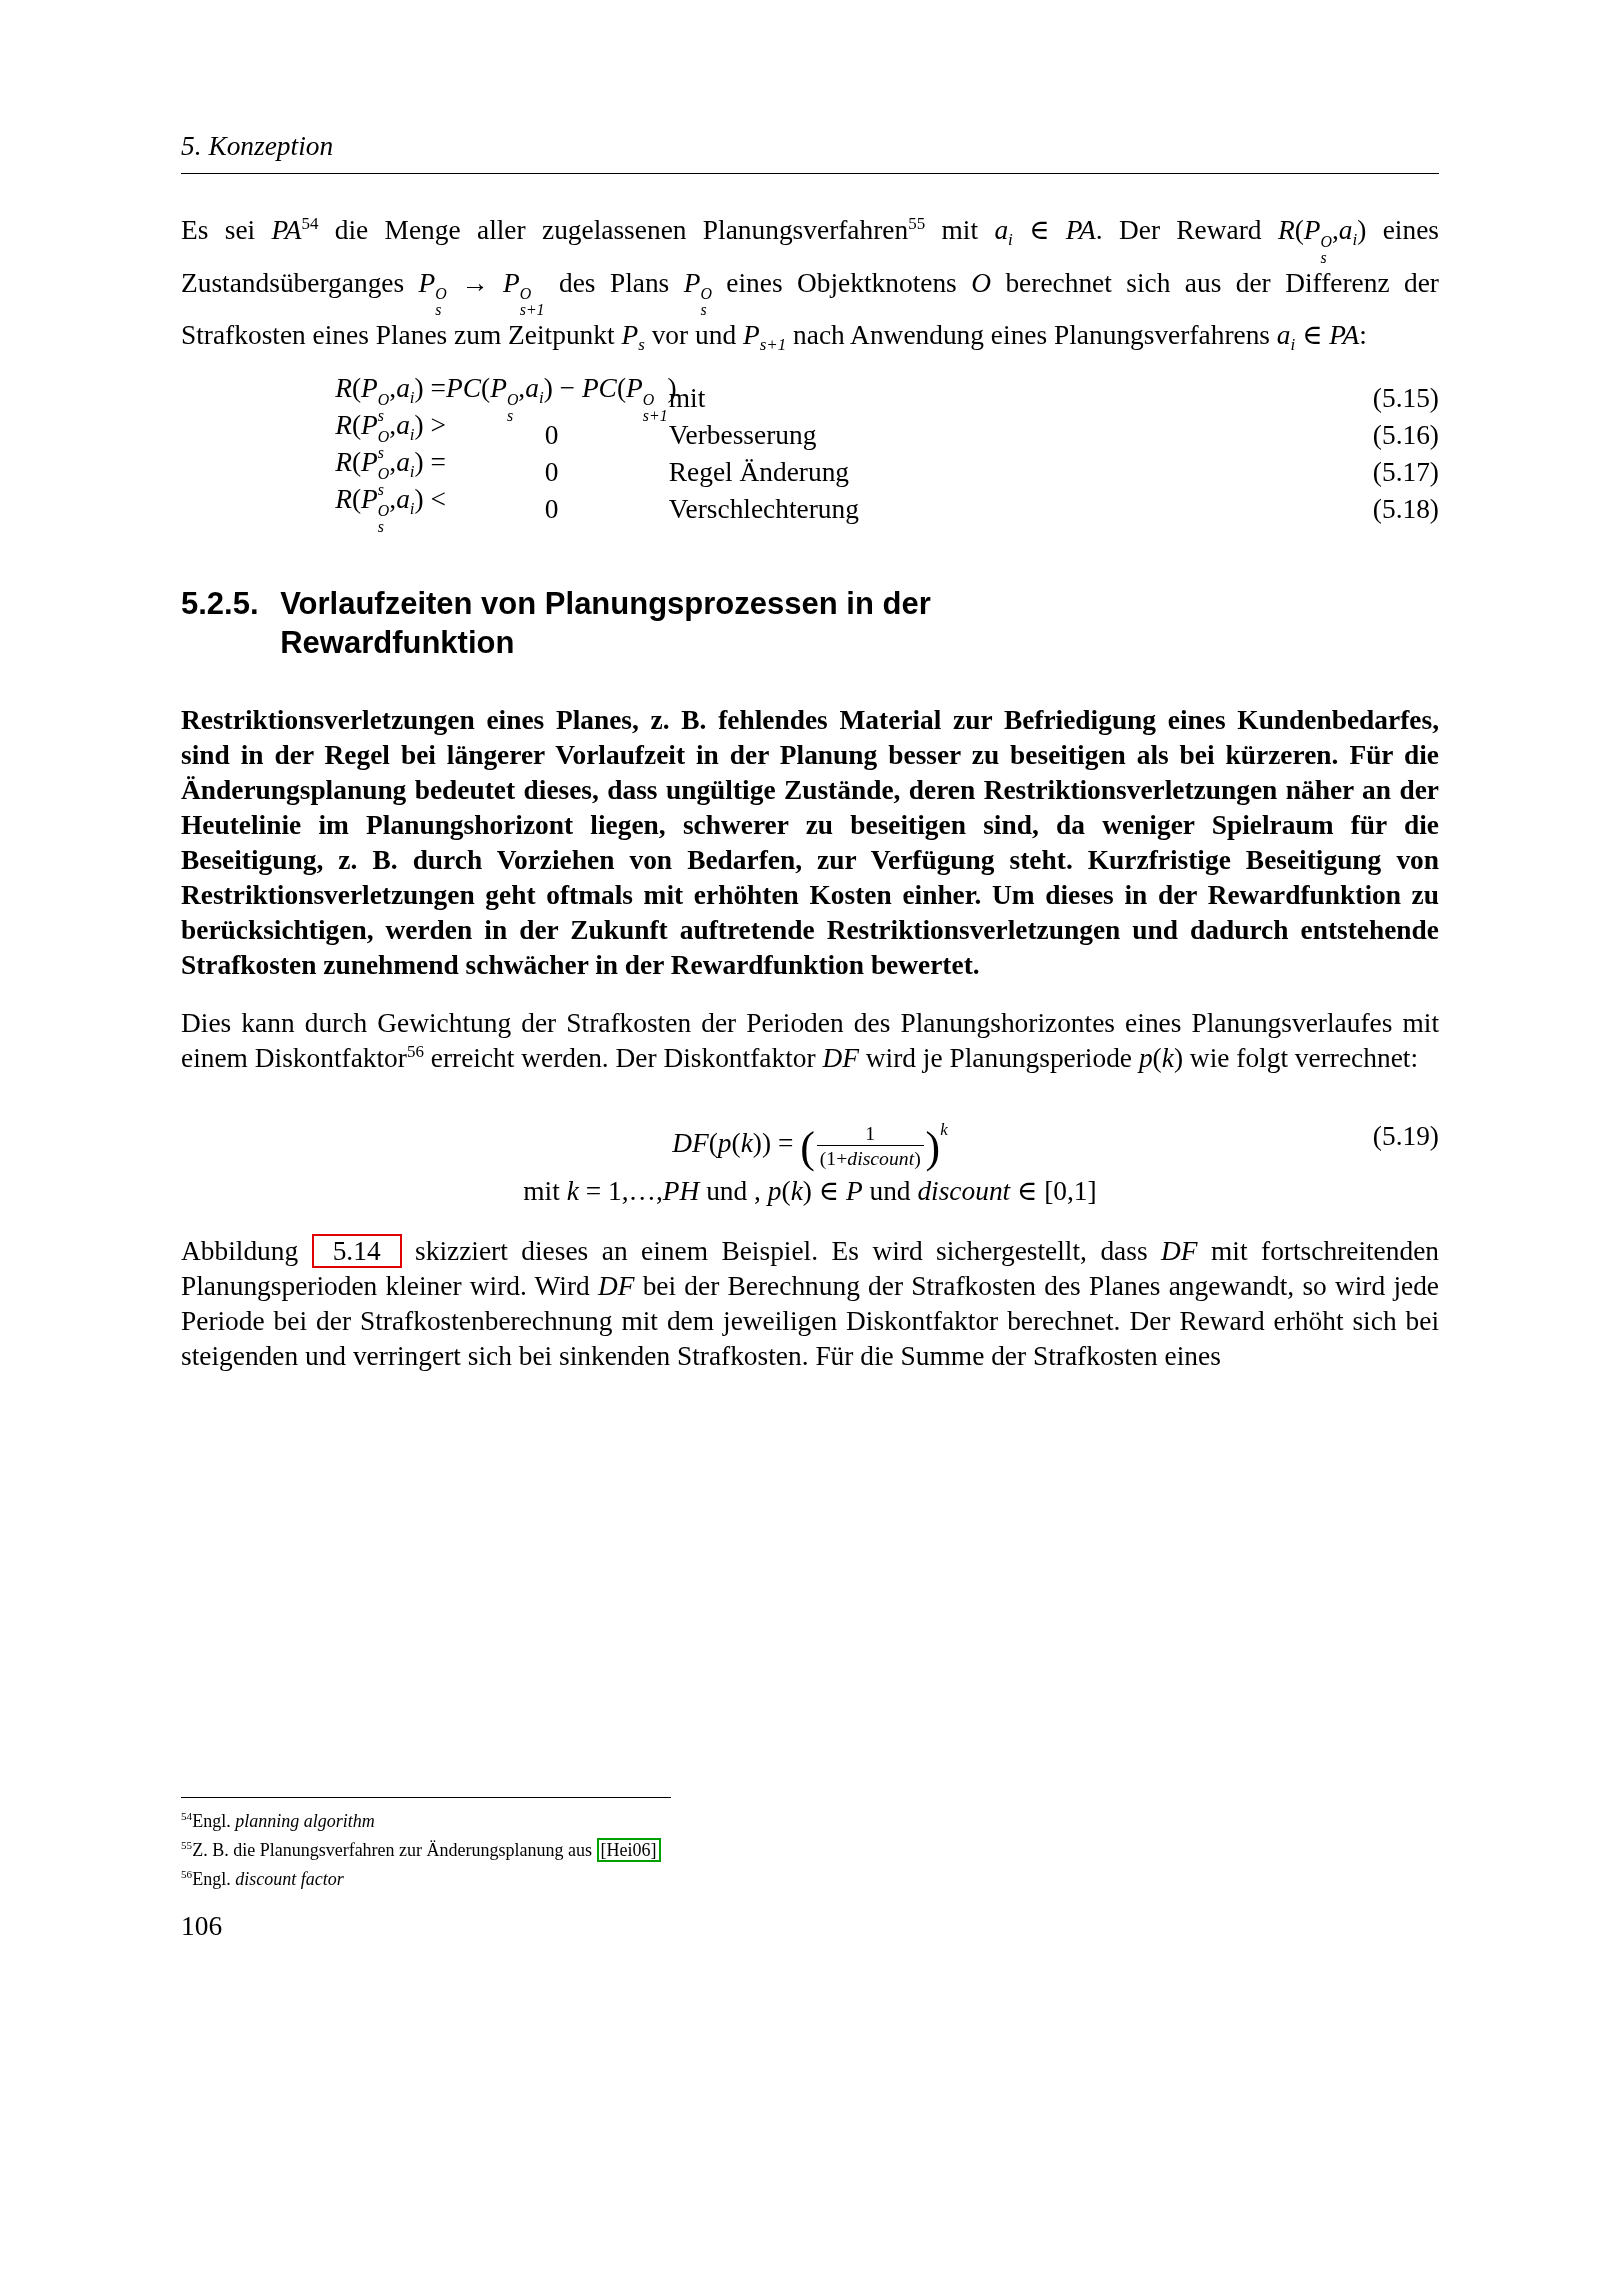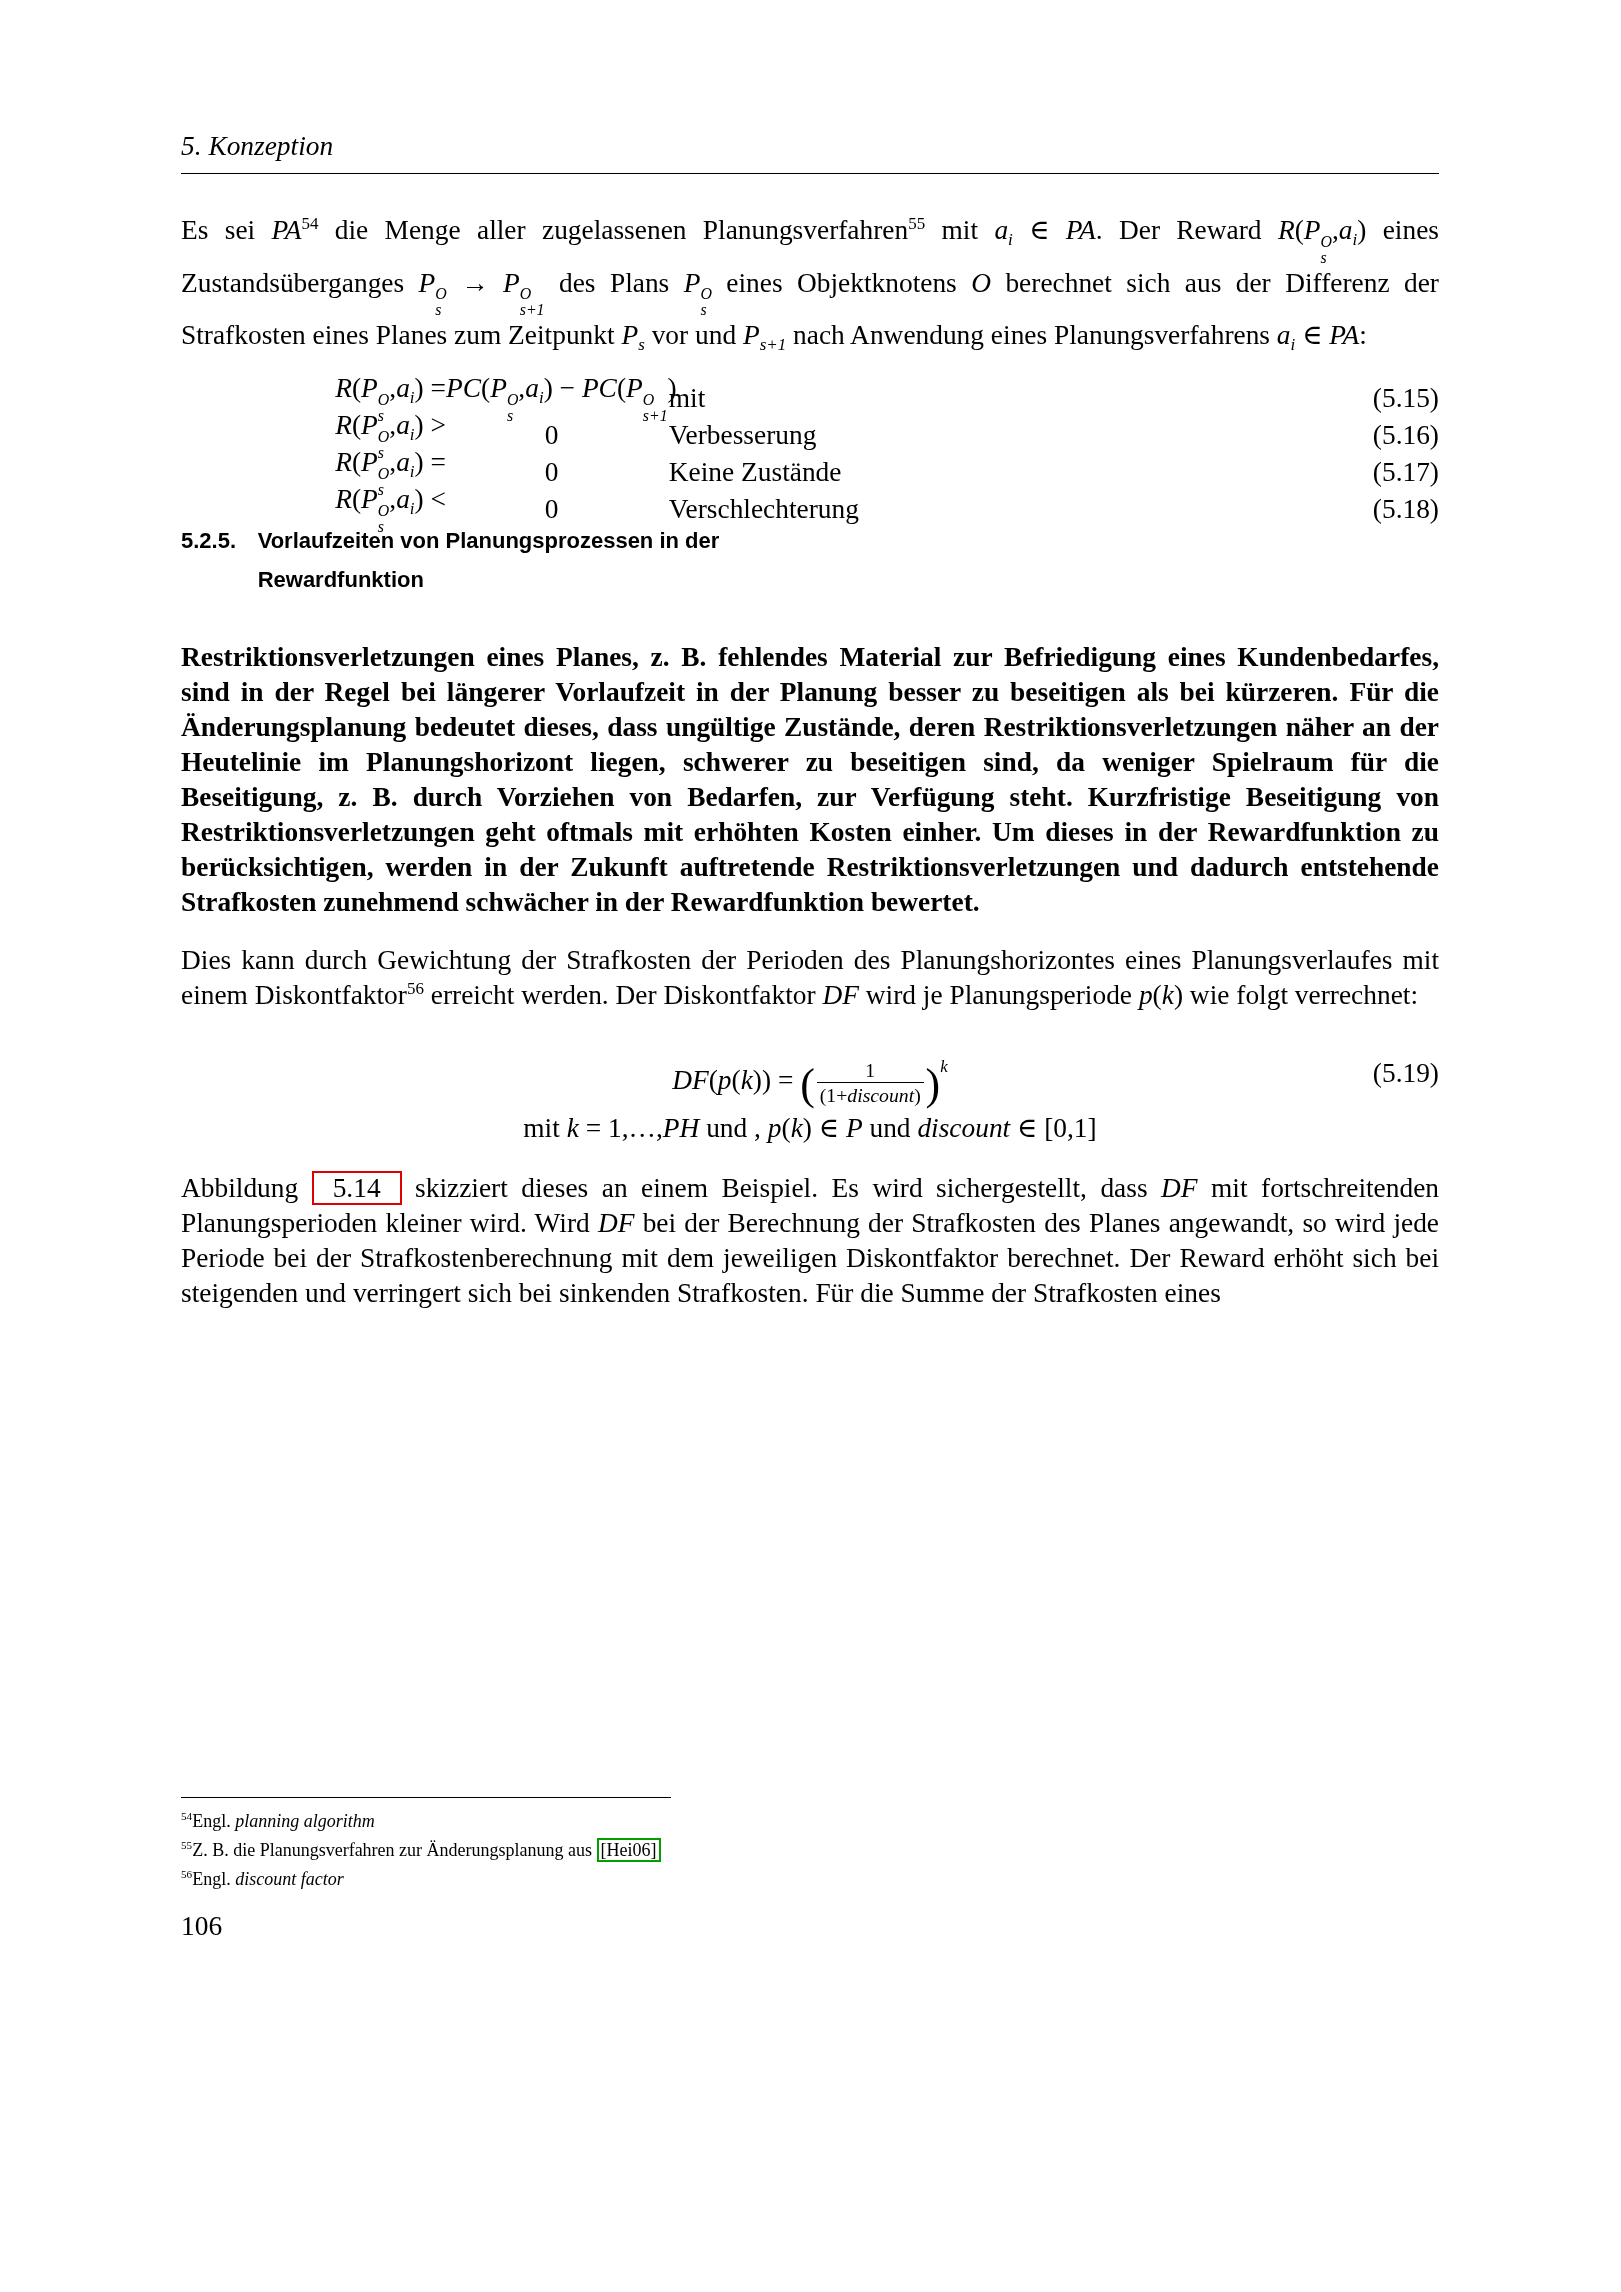--- a/index.html
+++ b/index.html
@@ -46,24 +46,24 @@
     display:grid; grid-template-columns:265px 211px 1fr 108px;
     align-items:center; height:37px;
   }
   .eq-lhs  { text-align:right; white-space:nowrap; }
   .eq-val  { text-align:center; white-space:nowrap; }
   .eq-label{ text-align:left; padding-left:11.8px; }
   .eq-num  { text-align:right; }
 
   
   .section-heading {
-    margin-bottom:41px;
+    margin-top:63px; margin-bottom:41px;
     display:flex; gap:21.6px;
     font-family:"Liberation Sans","DejaVu Sans",sans-serif;
-    font-weight:bold; font-size:22px; line-height:39px; text-align:left;
+    font-weight:bold; font-size:31px; line-height:39px; text-align:left;
   }
   .sh-title .sh-line { display:block; }
 
   
   .eq519 { margin-top:25.5px; font-size:27.4px; }
   .eq519-main {
     position:relative; min-height:69px;
     display:flex; align-items:flex-end; justify-content:center;
   }
   .eq519-formula { display:inline-block; white-space:nowrap; }
@@ -134,21 +134,21 @@
         <span class="eq-val"><span>0</span></span>
         <span class="eq-label">Verbesserung</span>
         <span class="eq-num">(5.16)</span>
       </div>
       <div class="eqrow">
         <span class="eq-lhs"><span class="i">R</span><span>(</span><span class="i">P</span><span class="ss">
               <span>O</span>
               <span>s</span>
             </span><span>,</span><span class="i">a</span><span class="sub i">i</span><span>) =</span></span>
         <span class="eq-val"><span>0</span></span>
-        <span class="eq-label">Keine Zustände</span>
+        <span class="eq-label">Regel Änderung</span>
         <span class="eq-num">(5.17)</span>
       </div>
       <div class="eqrow">
         <span class="eq-lhs"><span class="i">R</span><span>(</span><span class="i">P</span><span class="ss">
               <span>O</span>
               <span>s</span>
             </span><span>,</span><span class="i">a</span><span class="sub i">i</span><span>) &lt;</span></span>
         <span class="eq-val"><span>0</span></span>
         <span class="eq-label">Verschlechterung</span>
         <span class="eq-num">(5.18)</span>

